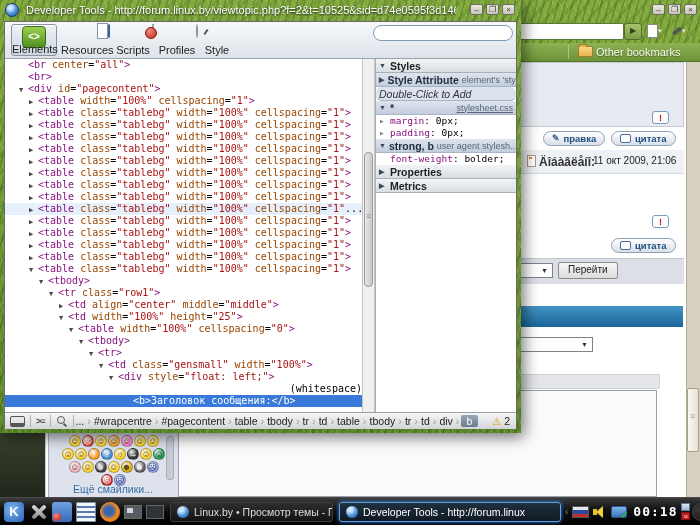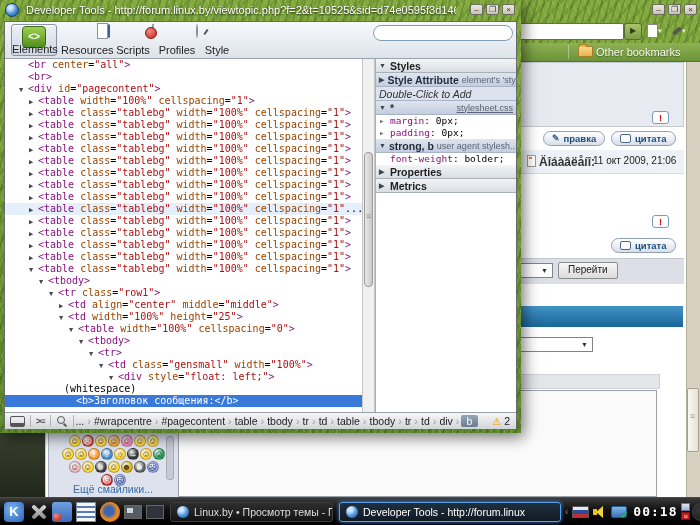--- a/index.html
+++ b/index.html
@@ -136,21 +136,21 @@
   #tree-scroll-thumb::after{content:"≡";position:absolute;left:1px;top:58px;color:#909090;font-size:9px;}
   
   #styles-panel{left:370px;top:37px;width:141px;height:353px;background:#fff;border-left:1px solid #aab0b8;box-sizing:border-box;}
   .sec{height:14px;line-height:14px;font-size:10.5px;padding:0 3px;display:flex;align-items:center;gap:3px;
     border-bottom:1px solid #a8b4c6;box-sizing:border-box;white-space:nowrap;overflow:hidden;}
   .sec .sarr{font-size:7px;color:#3a4656;width:8px;}
   .sec.top{background:linear-gradient(#f2f4f6,#d9dee4);color:#222;font-weight:bold;border-bottom:1px solid #a9b0b8;}
   .sec.rule{background:linear-gradient(#dfe5ee,#c3cddd);color:#1f2c3d;font-weight:bold;}
   .sec .rtext{margin-left:auto;font-weight:normal;font-size:9px;color:#5a6676;}
   .sec .rlink{text-decoration:underline;}
-  .sec.placeholder{background:#dce2ee;color:#333;font-style:italic;font-weight:normal;}
+  .sec.placeholder{background:#dce2ee;color:#333;font-style:italic;font-weight:normal;border-radius:6px;}
   .prop-row{height:12px;line-height:12px;font-size:9.5px;padding-left:14px;position:relative;
     font-family:"DejaVu Sans Mono",monospace;white-space:nowrap;}
   .prop-row .parr{position:absolute;left:4px;font-size:6px;color:#7a7a7a;}
   .pname{color:#881280;text-align:center;} .pval{color:#000;}
   
   #dt-statusbar{left:0;top:390px;width:511px;height:17px;border-top:1px solid #98a0a6;
     background:linear-gradient(#f6f6f6,#d2d5d8);display:flex;align-items:center;box-sizing:border-box;font-size:10.5px;color:#222;}
   .sb-icon{margin:0 5px;display:inline-block;}
   .sb-sep{width:1px;height:12px;background:#adb3b9;}
   #dock-icon{width:13px;height:9px;border:1.5px solid #555;border-radius:2px;position:relative;box-sizing:content-box;}
@@ -365,22 +365,22 @@
           <div class="tree-row" style="padding-left: 24px;"><span class="arr">▼</span><span class="tk-t">&lt;table</span><span class="tk-a"> class</span><span class="tk-p">=</span><span class="tk-v">"tablebg"</span><span class="tk-a"> width</span><span class="tk-p">=</span><span class="tk-v">"100%"</span><span class="tk-a"> cellspacing</span><span class="tk-p">=</span><span class="tk-v">"1"</span><span class="tk-t">&gt;</span></div>
           <div class="tree-row" style="padding-left: 34px;"><span class="arr">▼</span><span class="tk-t">&lt;tbody&gt;</span></div>
           <div class="tree-row" style="padding-left: 44px;"><span class="arr">▼</span><span class="tk-t">&lt;tr</span><span class="tk-a"> class</span><span class="tk-p">=</span><span class="tk-v">"row1"</span><span class="tk-t">&gt;</span></div>
           <div class="tree-row" style="padding-left: 54px;"><span class="arr">▶</span><span class="tk-t">&lt;td</span><span class="tk-a"> align</span><span class="tk-p">=</span><span class="tk-v">"center"</span><span class="tk-a"> middle</span><span class="tk-p">=</span><span class="tk-v">"middle"</span><span class="tk-t">&gt;</span></div>
           <div class="tree-row" style="padding-left: 54px;"><span class="arr">▼</span><span class="tk-t">&lt;td</span><span class="tk-a"> width</span><span class="tk-p">=</span><span class="tk-v">"100%"</span><span class="tk-a"> height</span><span class="tk-p">=</span><span class="tk-v">"25"</span><span class="tk-t">&gt;</span></div>
           <div class="tree-row" style="padding-left: 64px;"><span class="arr">▼</span><span class="tk-t">&lt;table</span><span class="tk-a"> width</span><span class="tk-p">=</span><span class="tk-v">"100%"</span><span class="tk-a"> cellspacing</span><span class="tk-p">=</span><span class="tk-v">"0"</span><span class="tk-t">&gt;</span></div>
           <div class="tree-row" style="padding-left: 74px;"><span class="arr">▼</span><span class="tk-t">&lt;tbody&gt;</span></div>
           <div class="tree-row" style="padding-left: 84px;"><span class="arr">▼</span><span class="tk-t">&lt;tr&gt;</span></div>
           <div class="tree-row" style="padding-left: 94px;"><span class="arr">▼</span><span class="tk-t">&lt;td</span><span class="tk-a"> class</span><span class="tk-p">=</span><span class="tk-v">"gensmall"</span><span class="tk-a"> width</span><span class="tk-p">=</span><span class="tk-v">"100%"</span><span class="tk-t">&gt;</span></div>
           <div class="tree-row" style="padding-left: 104px;"><span class="arr">▼</span><span class="tk-t">&lt;div</span><span class="tk-a"> style</span><span class="tk-p">=</span><span class="tk-v">"float: left;"</span><span class="tk-t">&gt;</span></div>
-          <div class="tree-row" style="padding-left: 50px;"><span class="arr"></span><span class="tk-p">(whitespace)</span></div>
-          <div class="tree-row selected" style="padding-left: 62px;"><span class="arr"></span><span class="tk-t">&lt;b&gt;</span><span class="tk-p">Заголовок сообщения:</span><span class="tk-t">&lt;/b&gt;</span></div>
+          <div class="tree-row" style="padding-left: 50px; text-align: right;"><span class="arr"></span><span class="tk-p">(whitespace)</span></div>
+          <div class="tree-row selected" style="padding-left: 119px;"><span class="arr"></span><span class="tk-t">&lt;b&gt;</span><span class="tk-p">Заголовок сообщения:</span><span class="tk-t">&lt;/b&gt;</span></div>
         </div>
       <div id="tree-scrollbar" class="abs"></div>
       <div id="tree-scroll-thumb" class="abs"></div>
 
       <div id="styles-panel" class="abs">
         <div class="sec top">
             <span class="sarr">▼</span>
             <span>Styles</span>
           </div>
         <div class="sec rule">

